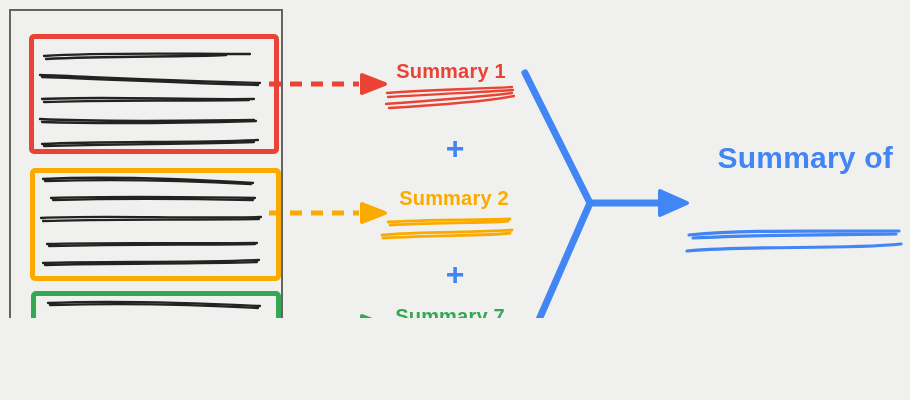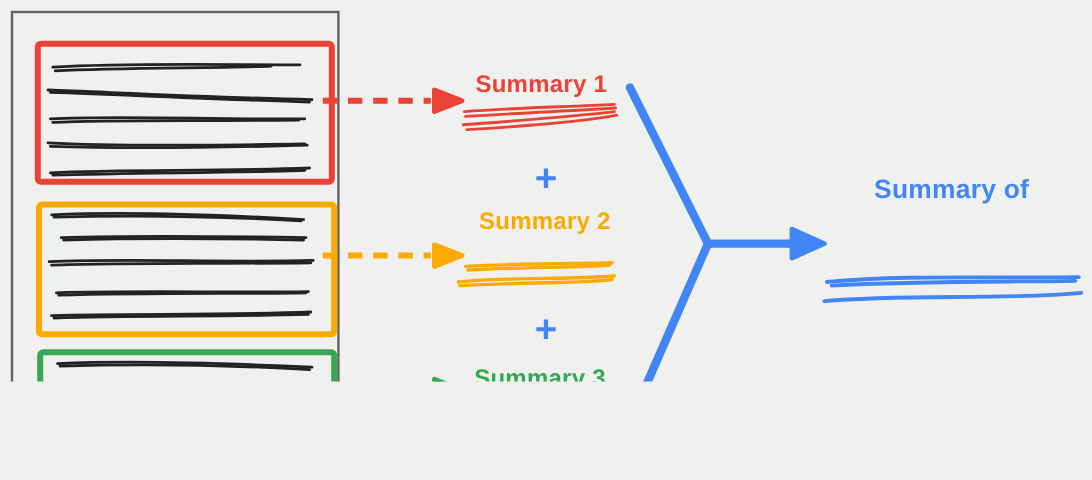--- a/index.html
+++ b/index.html
@@ -35,42 +35,42 @@
   .arw-red line,.arw-red path{stroke:var(--red);} .arw-red path{fill:var(--red);}
   .arw-orange line,.arw-orange path{stroke:var(--orange);} .arw-orange path{fill:var(--orange);}
   .arw-green line,.arw-green path{stroke:var(--green);} .arw-green path{fill:var(--green);}
   .a1{left:267px;top:72px;} .a2{left:267px;top:201px;} .a3{left:267px;top:313px;}
   
   .sum-label{
     position:absolute;width:132px;text-align:center;
     font-size:20px;font-weight:700;letter-spacing:.2px;white-space:nowrap;
   }
   .l1{left:385px;top:60px;color:var(--red);}
-  .l2{left:388px;top:174px;color:var(--orange);}
+  .l2{left:388px;top:187px;color:var(--orange);}
   .l3{left:384px;top:305px;color:var(--green);}
   .sum-scribble{position:absolute;}
   .sum-scribble path{fill:none;stroke-width:2.4;stroke-linecap:round;}
   .sc-red{left:385px;top:85px;} .sc-red path{stroke:var(--red);}
   .sc-orange{left:380px;top:214px;} .sc-orange path{stroke:var(--orange);stroke-width:2.8;}
   .sc-green{left:386px;top:333px;} .sc-green path{stroke:var(--green);}
   
   .plus{
     position:absolute;width:50px;text-align:center;
     color:var(--blue);font-size:32px;font-weight:700;line-height:32px;
   }
   .p1{left:430px;top:132px;} .p2{left:430px;top:258px;}
   
   .merge{position:absolute;left:520px;top:68px;width:172px;height:277px;}
   .merge .stem{fill:none;stroke:var(--blue);stroke-width:7;stroke-linecap:round;stroke-linejoin:round;}
   .merge .head{fill:var(--blue);stroke:var(--blue);stroke-width:4;stroke-linejoin:round;}
   
   .result-title{
     position:absolute;left:693px;top:138px;width:200px;
-    text-align:center;color:var(--blue);
-    font-size:22px;line-height:40px;font-weight:700;letter-spacing:.2px;
+    text-align:right;color:var(--blue);
+    font-size:30px;line-height:40px;font-weight:700;letter-spacing:.2px;
   }
   .result-scribble{position:absolute;left:683px;top:224px;}
   .result-scribble path{fill:none;stroke:var(--blue);stroke-width:3.2;stroke-linecap:round;}
 </style>
 </head>
 <body>
 
 <div class="canvas">
 
   <div class="doc">
@@ -142,21 +142,21 @@
   <div class="sum-label l2">Summary 2</div>
   <svg class="sum-scribble sc-orange" width="134" height="28" viewBox="0 0 134 28">
     <path d="M8,8 C60,5 110,6 130,5"></path>
       <path d="M10,11 C70,8 115,9 128,7"></path>
     <path d="M2,21 C40,17 95,19 132,16"></path>
       <path d="M3,24 C60,21 110,22 130,19"></path>
   </svg>
 
   <div class="plus p2">+</div>
 
-  <div class="sum-label l3">Summary 3</div>
+  <div class="sum-label l3">Summary 7</div>
   <svg class="sum-scribble sc-green" width="126" height="24" viewBox="0 0 126 24">
     <path d="M4,7 C40,3 90,4 122,5"></path>
       <path d="M3,11 C30,7 80,8 121,8"></path>
     <path d="M2,17 C50,14 100,16 124,13"></path>
       <path d="M3,20 C60,17 110,18 122,16"></path>
   </svg>
 
   <svg class="merge" viewBox="0 0 172 277">
     <path class="stem" d="M5,5 L70,135 L140,135"></path>
     <path class="stem" d="M11,270 L70,135"></path>

